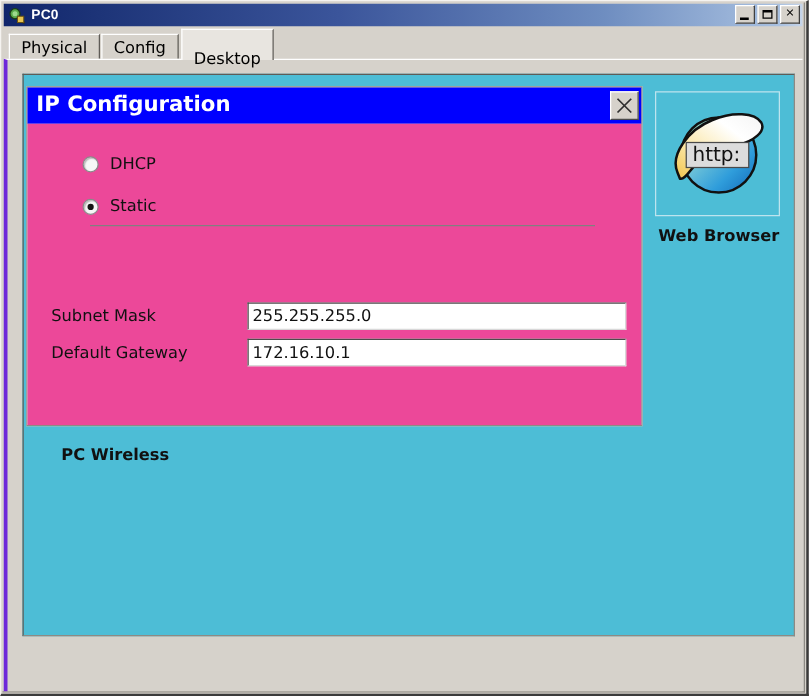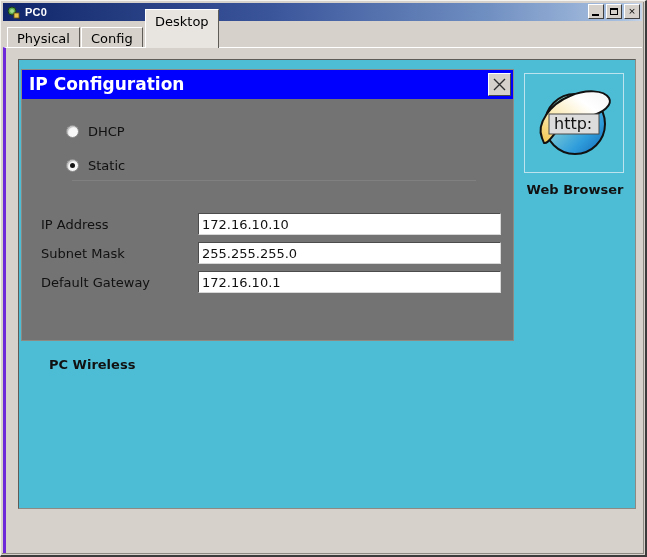--- a/index.html
+++ b/index.html
@@ -126,23 +126,23 @@
     text-align: center;
     cursor: pointer;
     white-space: nowrap;
   }
   .tab.inactive {
     height: 21px;
     line-height: 20px;
     padding: 1px 9px;
   }
   .tab.active {
-    height: 39px;
+    height: 25px;
     line-height: 24px;
-    padding: 0 9px;
+    padding: 12px 9px;
     background: #e8e5e0;
     z-index: 3;
     margin-top: 20px;
   }
 
   
   .content-panel {
     position: absolute;
     left: 2px;
     top: 46px;
@@ -207,21 +207,21 @@
     border-right: 1px solid #4a4a4a;
     border-bottom: 1px solid #4a4a4a;
     box-sizing: border-box;
     cursor: pointer;
   }
   .ipconf-close svg { display: block; margin: 4px auto; }
 
   .ipconf-body {
     position: relative;
     height: 241px;
-    background: #737373;
+    background: #ec4899;
   }
 
   .radio-row {
     position: absolute;
     display: flex;
     align-items: center;
     font-size: 13px;
     color: #111;
     font-family: "DejaVu Sans", sans-serif;
     cursor: pointer;
@@ -379,24 +379,20 @@
             <span>DHCP</span>
           </div>
 
           <div class="radio-row" style="left:44px; top:59px;">
             <span class="radio checked"></span>
             <span>Static</span>
           </div>
 
           <div class="separator"></div>
 
-          <div class="field-row" style="top:114px;">
-            <span class="field-label">IP Address</span>
-            <input class="field-input" type="text" value="172.16.10.10" style="">
-          </div>
 
           <div class="field-row" style="top:143px;">
             <span class="field-label">Subnet Mask</span>
             <input class="field-input" type="text" value="255.255.255.0" style="">
           </div>
 
           <div class="field-row" style="top:172px;">
             <span class="field-label">Default Gateway</span>
             <input class="field-input" type="text" value="172.16.10.1" style="">
           </div>

